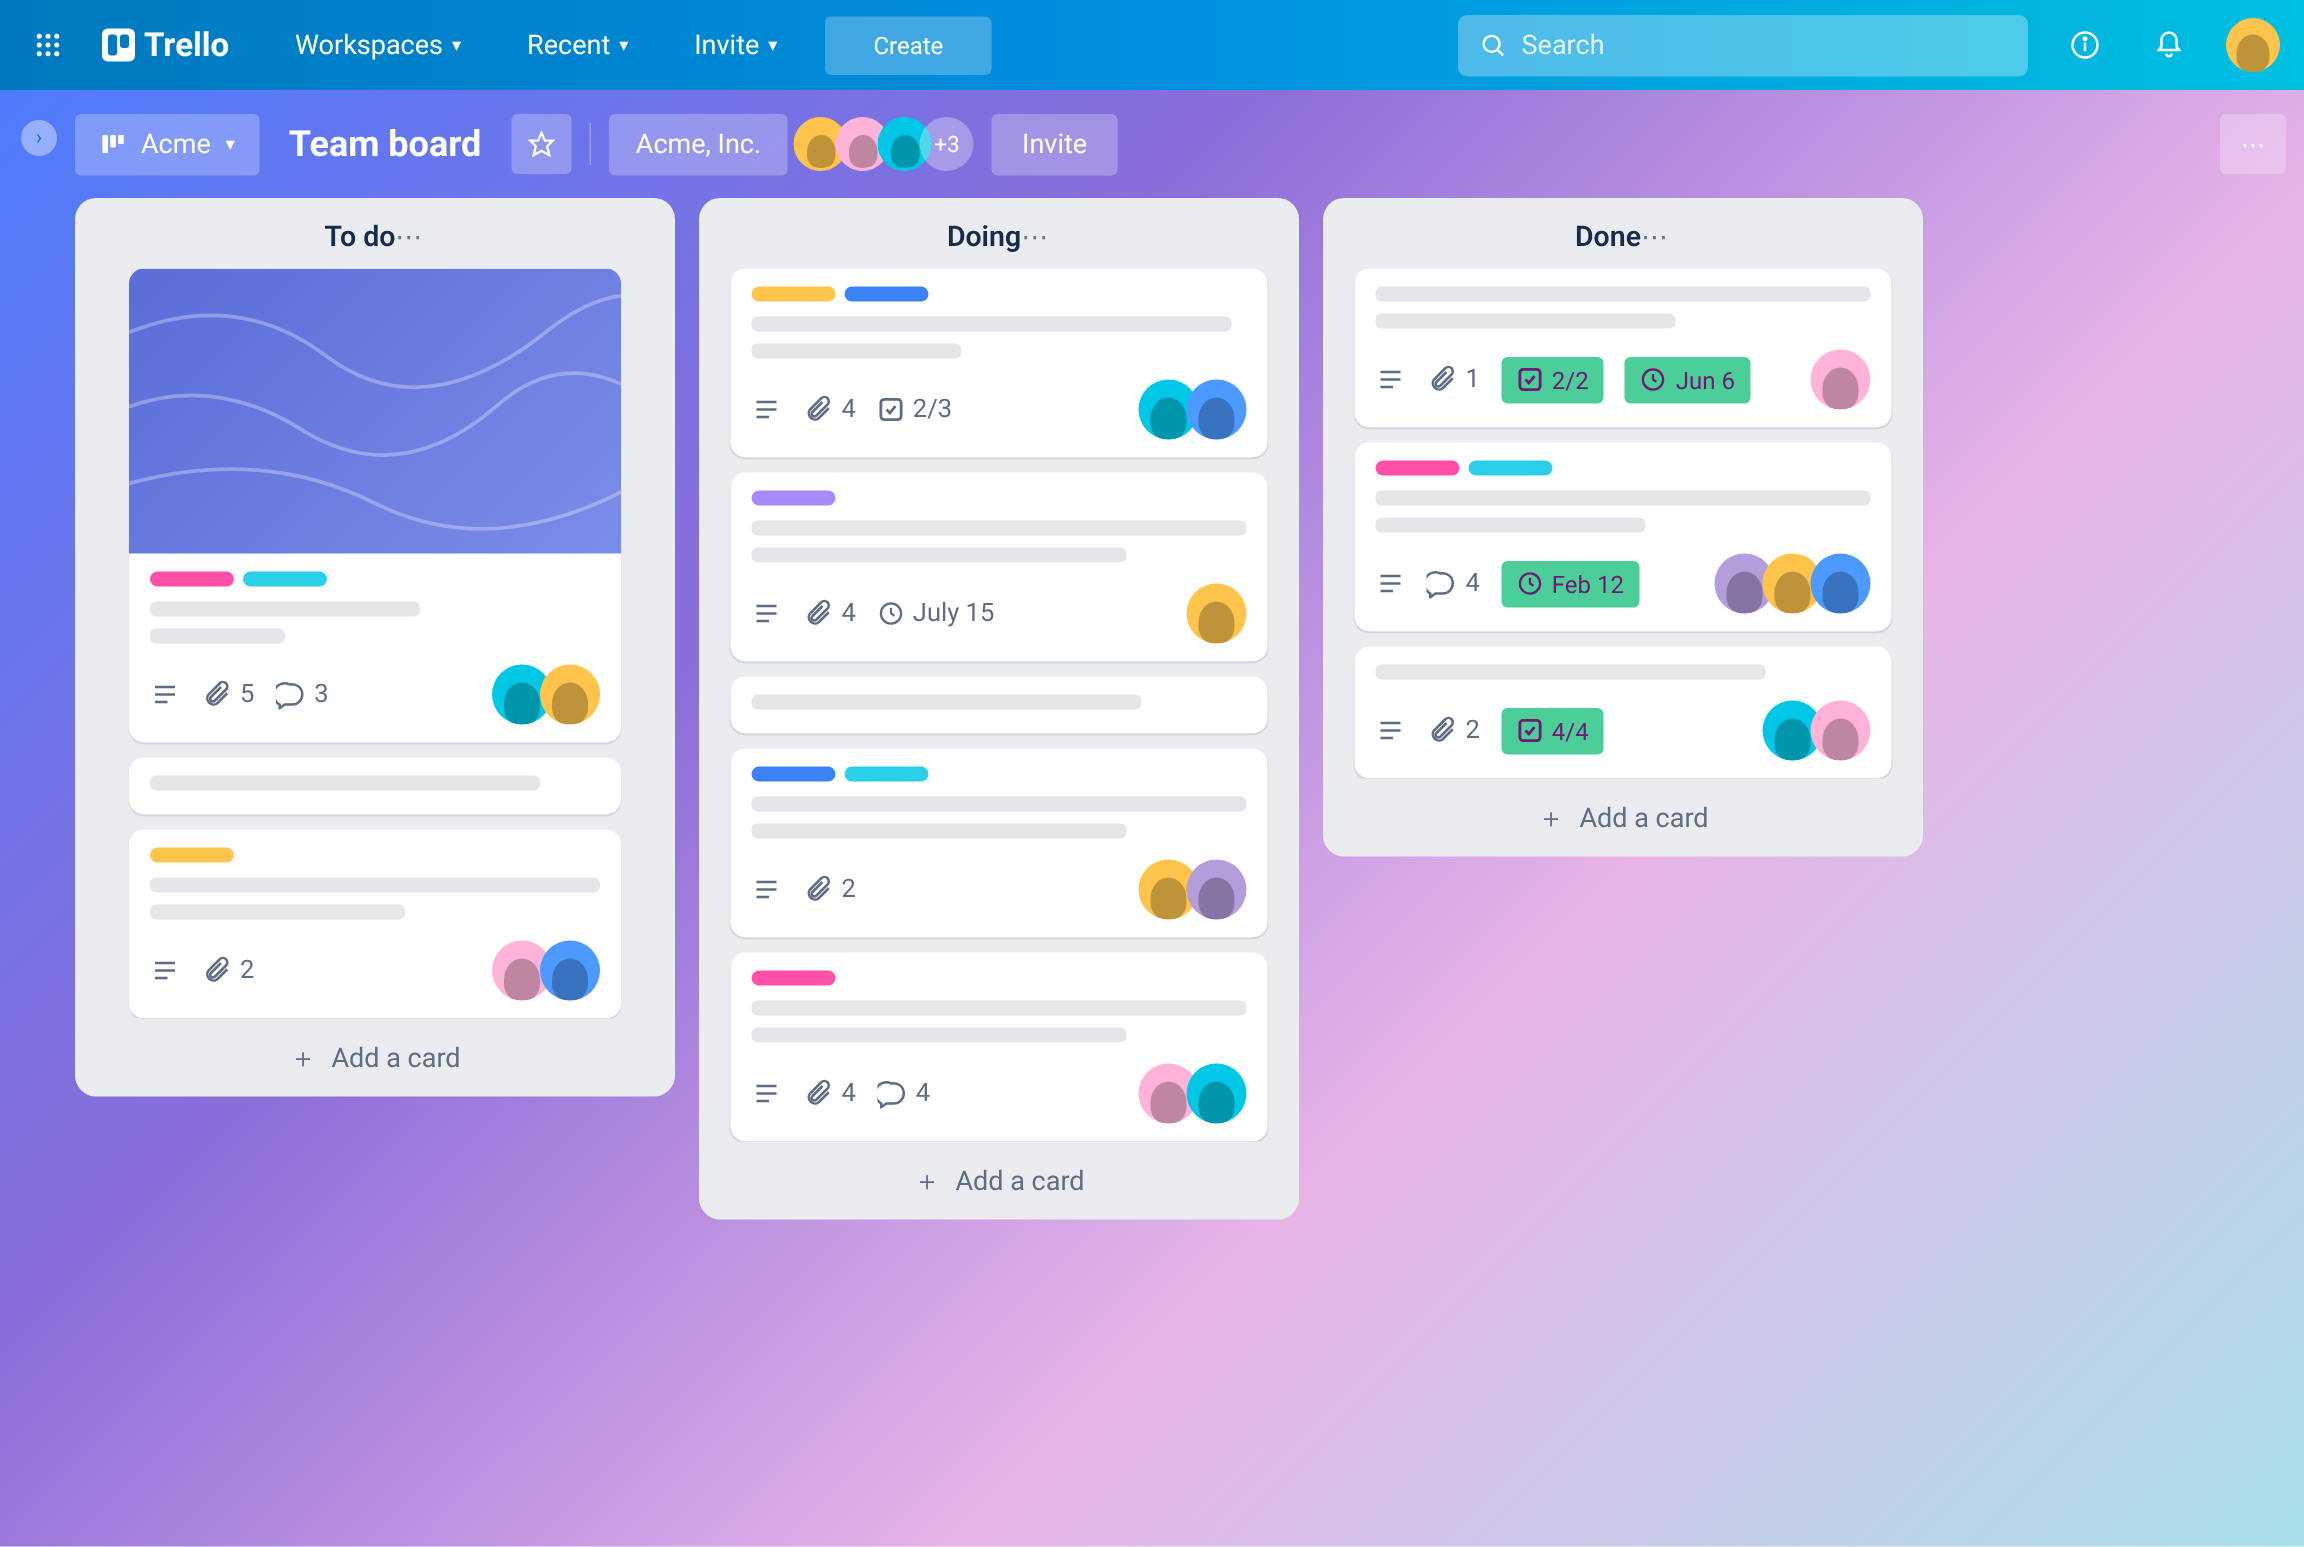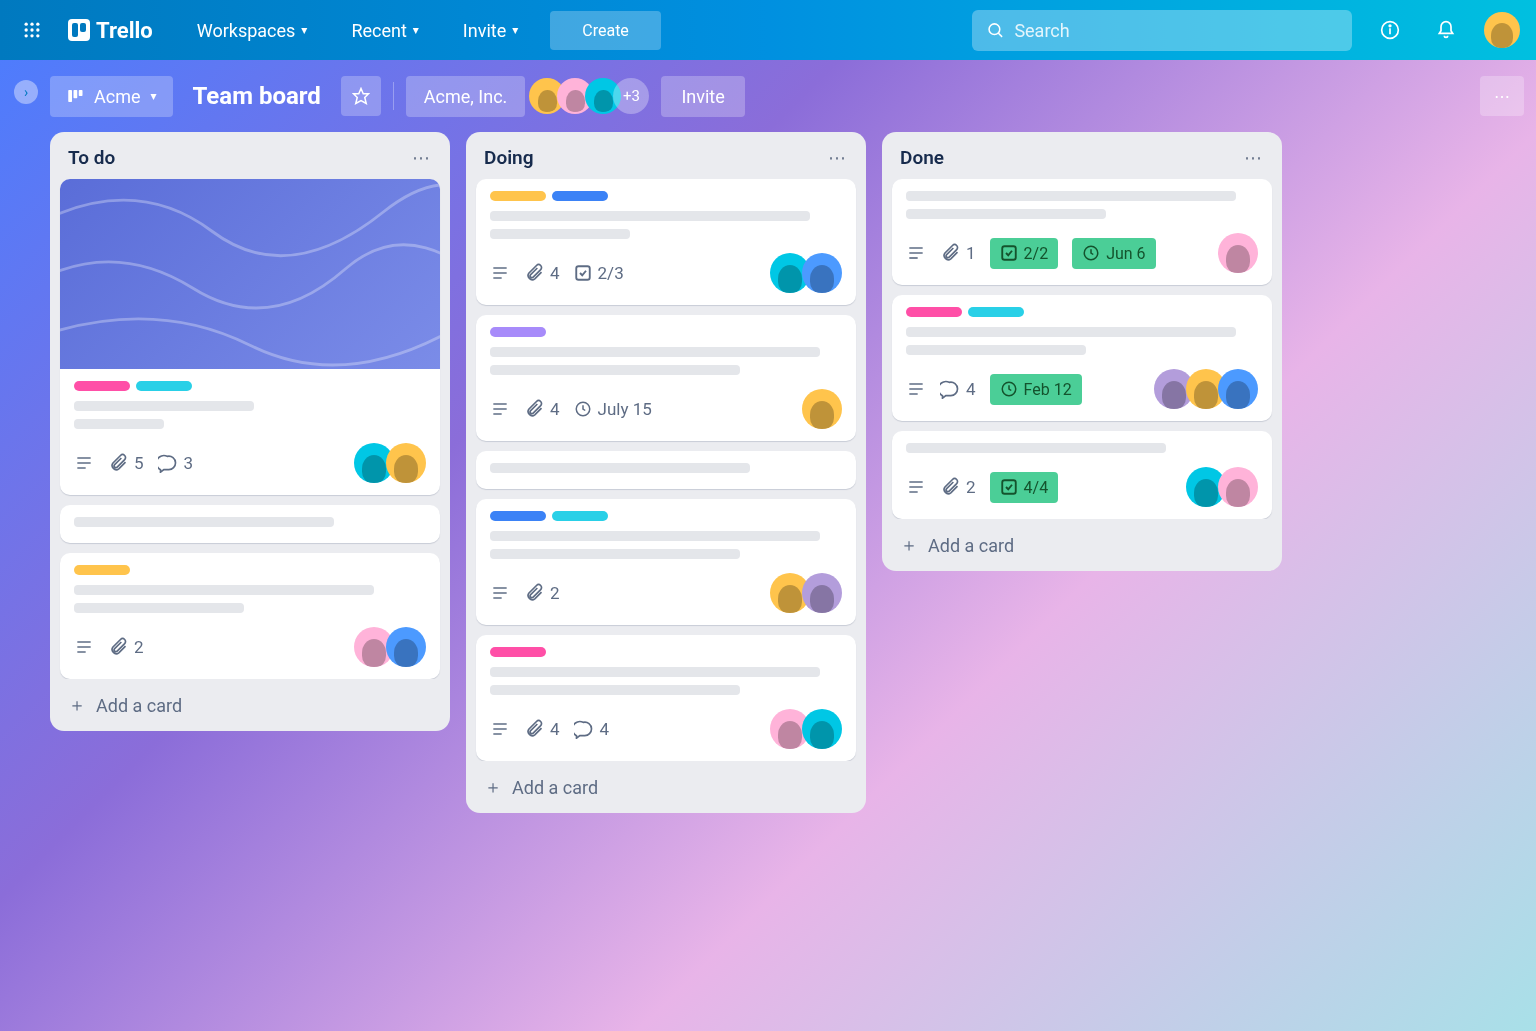--- a/index.html
+++ b/index.html
@@ -32,39 +32,39 @@
 .divider { width: 1px; height: 28px; background: rgba(255,255,255,0.3); }
 .workspace-btn { background: rgba(255,255,255,0.25); color: white; padding: 10px 18px; border-radius: 4px; cursor: pointer; font-size: 18px; }
 .member-stack { display: flex; align-items: center; }
 .member-stack .avatar { margin-left: -8px; border: 2px solid transparent; }
 .member-count { background: rgba(255,255,255,0.3); color: white; width: 36px; height: 36px; border-radius: 50%; display: flex; align-items: center; justify-content: center; font-size: 15px; margin-left: -8px; }
 .invite-btn { background: rgba(255,255,255,0.25); color: white; padding: 10px 20px; border-radius: 4px; cursor: pointer; font-size: 18px; border: none; }
 .menu-btn { background: rgba(255,255,255,0.25); width: 44px; height: 40px; border-radius: 4px; display: flex; align-items: center; justify-content: center; color: white; cursor: pointer; }
 
 
 .board { display: flex; gap: 16px; padding: 0 16px 0 50px; align-items: flex-start; height: calc(100% - 136px); overflow-x: auto; }
-.list { background: #ebecf0; border-radius: 14px; width: 400px; flex-shrink: 0; display: flex; flex-direction: column; max-height: 100%; }
+.list { background: #ebecf0; border-radius: 14px; width: 400px; flex-shrink: 0; display: flex; flex-direction: column; max-height: 100%; align-items: center; }
 .list-header { display: flex; align-items: center; justify-content: space-between; padding: 14px 18px 10px; }
 .list-title { font-size: 19px; font-weight: 600; color: #172b4d; }
 .list-menu { color: #6b778c; cursor: pointer; font-size: 18px; letter-spacing: 2px; }
 .list-cards { padding: 0 10px; overflow-y: auto; display: flex; flex-direction: column; gap: 10px; position: relative; }
 .list-cards.scroll::-webkit-scrollbar { width: 12px; }
 .list-cards.scroll::-webkit-scrollbar-thumb { background: #c1c7d0; border-radius: 6px; }
 .card { background: white; border-radius: 10px; box-shadow: 0 1px 1px rgba(9,30,66,0.15); cursor: pointer; overflow: hidden; }
 .card-cover { height: 190px; background: linear-gradient(135deg, #5a6dd8, #7b8ce8); position: relative; }
 .card-cover svg { position: absolute; inset: 0; width: 100%; height: 100%; }
 .card-body { padding: 12px 14px; }
 .labels { display: flex; gap: 6px; margin-bottom: 10px; }
 .label { height: 10px; border-radius: 5px; }
 .placeholder-lines { display: flex; flex-direction: column; gap: 8px; margin-bottom: 4px; }
 .ph { height: 10px; background: #e4e6ea; border-radius: 4px; }
 .card-footer { display: flex; align-items: center; justify-content: space-between; margin-top: 14px; }
 .badges { display: flex; align-items: center; gap: 14px; color: #5e6c84; font-size: 17px; }
 .badge { display: flex; align-items: center; gap: 6px; }
-.badge-pill { padding: 6px 10px; border-radius: 4px; color: #14532d; display: flex; align-items: center; gap: 6px; font-size: 16px; }
+.badge-pill { padding: 6px 10px; border-radius: 4px; color: #701a75; display: flex; align-items: center; gap: 6px; font-size: 16px; }
 .badge-green { background: #4bce97; }
 .members { display: flex; }
 .members .avatar { width: 40px; height: 40px; margin-left: -8px; }
 .add-card { padding: 14px 18px; color: #5e6c84; font-size: 18px; cursor: pointer; display: flex; align-items: center; gap: 10px; }
 
 
 .av-yellow { background: #ffc44c; }
 .av-teal { background: #00c7e5; }
 .av-pink { background: #ffb3d9; }
 .av-blue { background: #4c9aff; }

